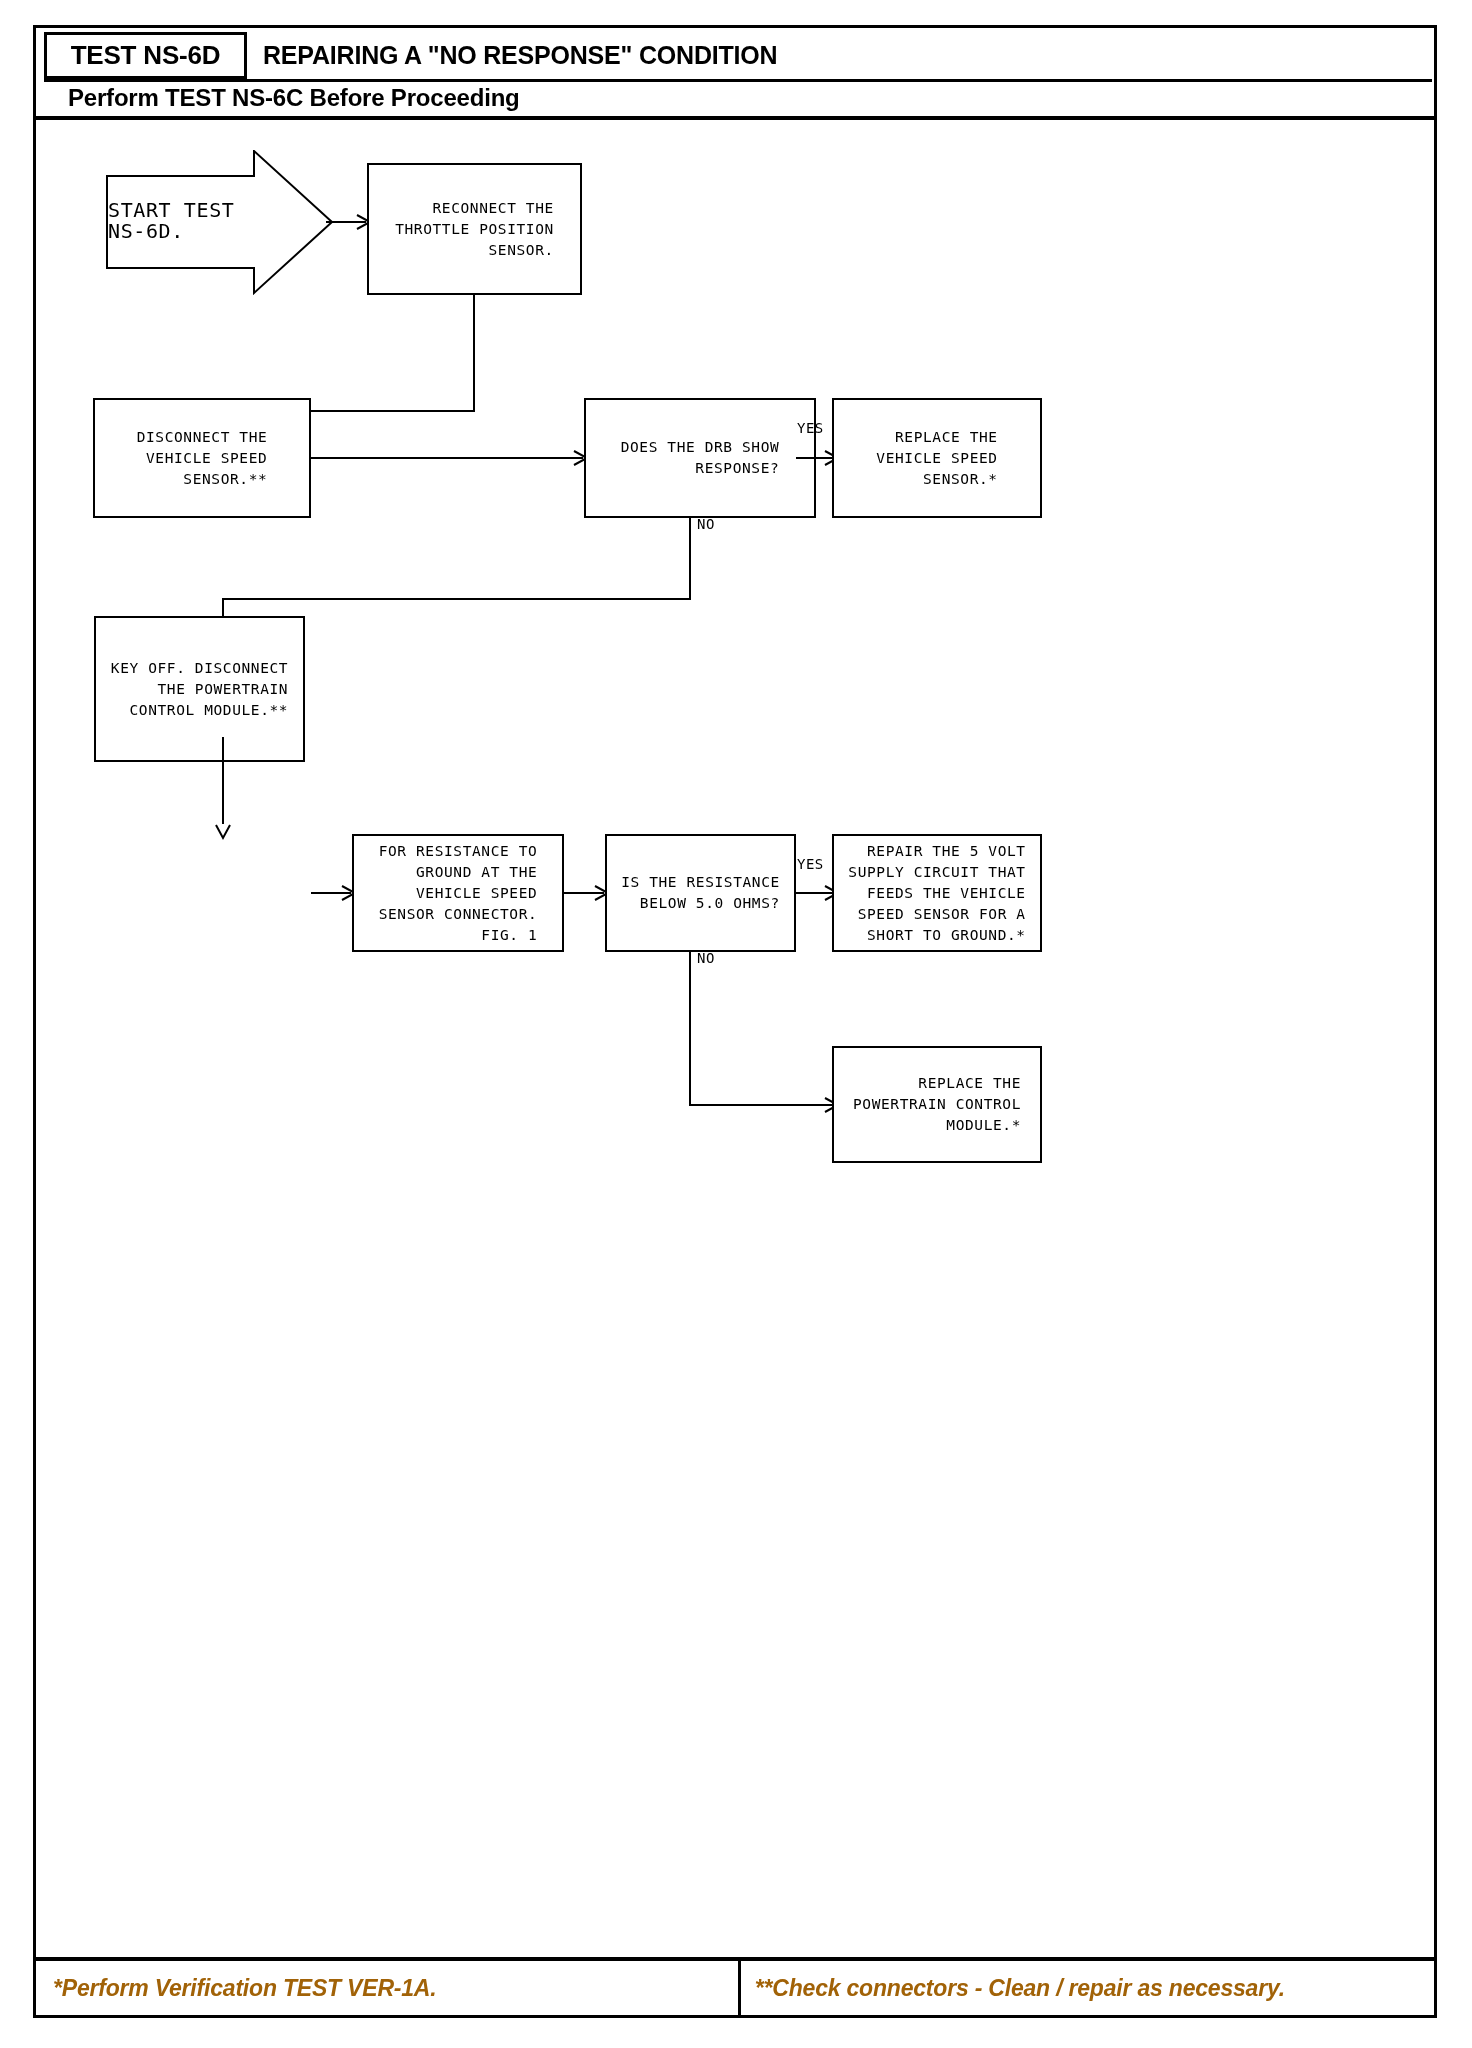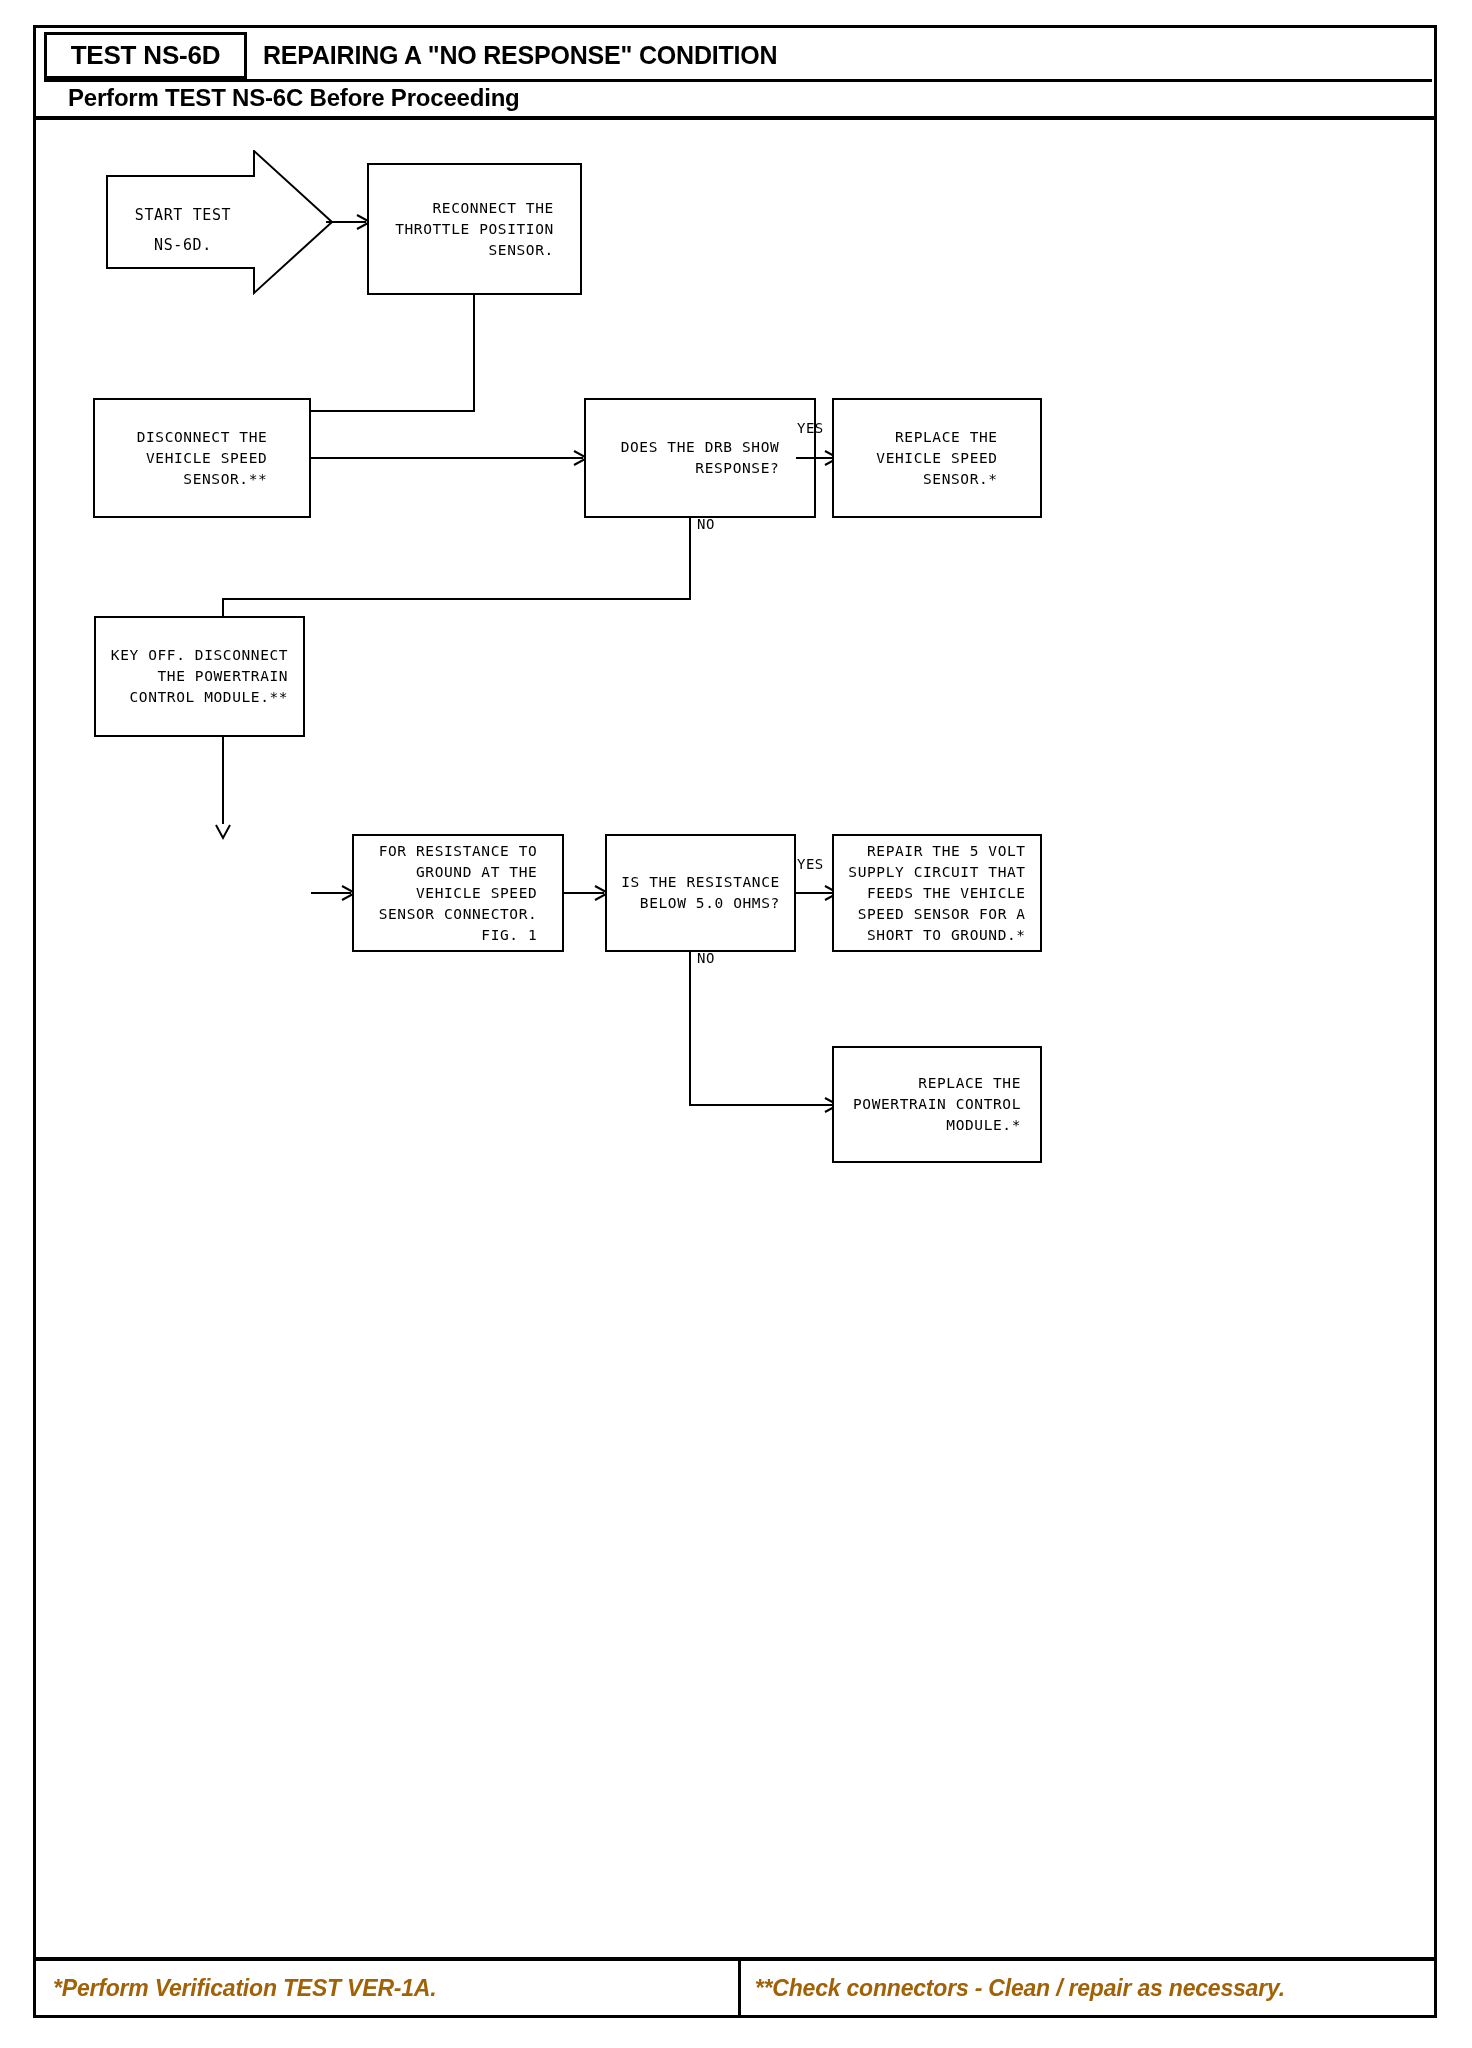--- a/index.html
+++ b/index.html
@@ -131,25 +131,25 @@
 
   
   .start-shape {
     position: absolute;
     background: #fff;
   }
   .start-shape svg { display: block; }
   .start-label {
     position: absolute;
     font-family: "DejaVu Sans Mono", monospace;
-    font-size: 15px;
-    line-height: 30px;
+    font-size: 20px;
+    line-height: 21px;
     letter-spacing: 0.6px;
     color: #000;
-    text-align: center;
+    text-align: left;
     white-space: pre-line;
   }
 
   
   .ln {
     position: absolute;
     background: #000;
   }
   .ln-h { height: 2px; }
   .ln-v { width: 2px; }
@@ -303,21 +303,21 @@
     <div class="ln ln-v" style="left:653px; top:398px; height:82px;"></div>
     <div class="edge-label" style="left:661px; top:396px;">NO</div>
     <div class="ln ln-h" style="left:186px; top:478px; width:469px;"></div>
     <div class="ln ln-v" style="left:186px; top:478px; height:108px;"></div>
     <div class="ah" style="left:187px; top:586px;">
       <svg width="16" height="16" viewBox="0 0 16 16">
           <polyline points="-7,1 0,14 7,1" fill="none" stroke="#000" stroke-width="2"></polyline>
         </svg>
     </div>
 
-    <div class="node" style="left:58px; top:496px; width:211px; height:121px;">
+    <div class="node" style="left:58px; top:496px; width:211px; height:146px;">
       <div class="txt">KEY OFF. DISCONNECT
 THE POWERTRAIN
 CONTROL MODULE.**</div>
     </div>
 
     <div class="ln ln-v" style="left:186px; top:617px; height:87px;"></div>
     <div class="ah" style="left:187px; top:704px;">
       <svg width="16" height="16" viewBox="0 0 16 16">
           <polyline points="-7,1 0,14 7,1" fill="none" stroke="#000" stroke-width="2"></polyline>
         </svg>

